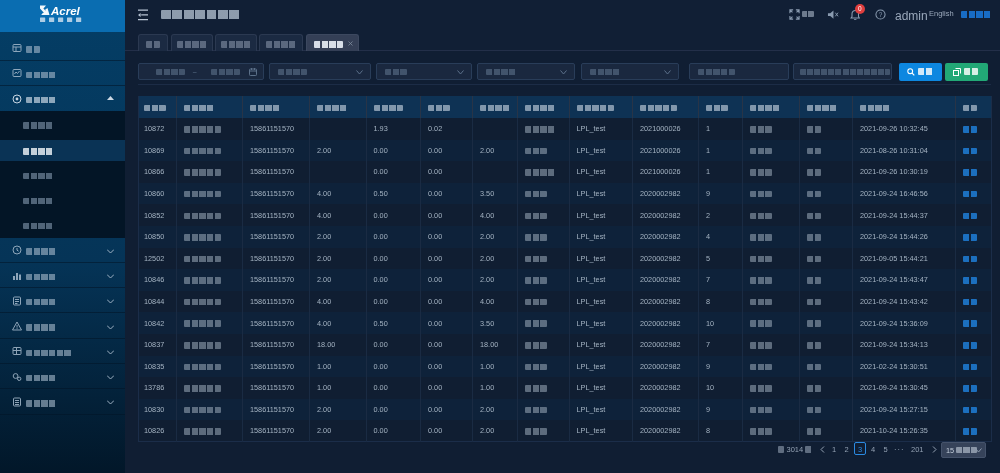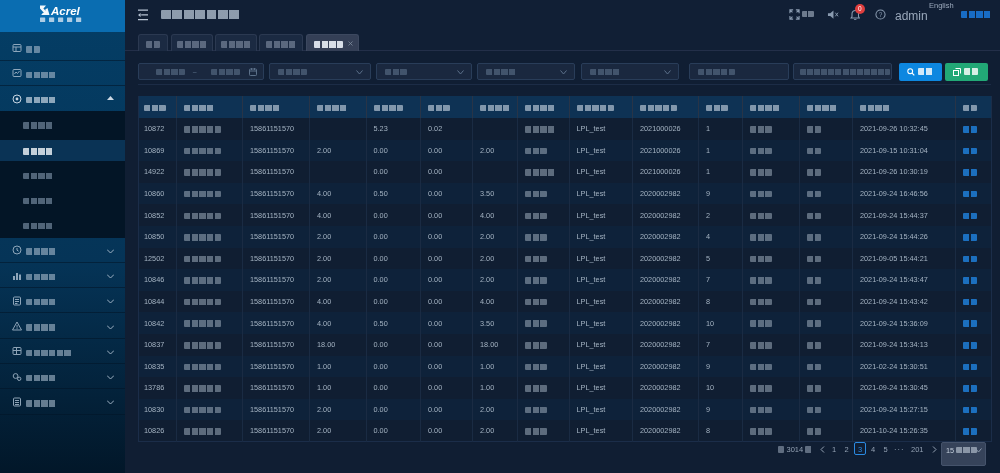--- a/index.html
+++ b/index.html
@@ -231,21 +231,21 @@
         <path d="M5.5 1.5 a3.4 3.4 0 0 1 3.4 3.4 V8 l1 1.5 H1.1 L2.1 8 V4.9 A3.4 3.4 0 0 1 5.5 1.5 Z"></path>
         <path d="M4.5 10.8 a1.2 1.2 0 0 0 2 0"></path>
       </g>
     </svg>
   <span style="position:absolute;left:854.5px;top:3.5px;width:10.5px;height:10.5px;border-radius:5.5px;background:#df3e3e;color:#fff;font-size:6.5px;text-align:center;line-height:10px">0</span>
   <svg style="position:absolute;left:874.5px;top:9px" width="11" height="11" viewBox="0 0 12 12">
       <circle cx="6" cy="6" r="5" fill="none" stroke="#8a9bb0" stroke-width="1.1"></circle>
       <text x="6" y="8.4" font-size="7" fill="#8a9bb0" text-anchor="middle">?</text>
     </svg>
   <span style="position:absolute;left:895px;top:9px;font-size:12px;color:#9aa8bb">admin</span>
-  <span style="position:absolute;left:929px;top:1px;font-size:7.5px;color:#9aa8bb">English</span>
+  <span style="position:absolute;left:929px;top:9px;font-size:7.5px;color:#9aa8bb">English</span>
   <span class="cn" style="position:absolute;left:961px;top:11px;width:29.6px;color:#1a7fe8;opacity:.8"></span>
 </div>
 <div id="tabbarbg"></div>
 <div id="tabbar">
   <div class="tab" style="left:137.6px;width:30.7px">
       <span class="cn" style="position:absolute;left:50%;margin-left:-7px;top:6px;width:14.2px"></span>
     </div>
   <div class="tab" style="left:170.6px;width:42.1px">
       <span class="cn" style="position:absolute;left:50%;margin-left:-14.5px;top:6px;width:29.6px"></span>
     </div>
@@ -358,21 +358,21 @@
 <th><span class="cn" style="width:29.5px"></span></th>
 <th><span class="cn" style="width:14.1px"></span></th>
 </tr>
     </thead>
     <tbody>
 <tr class="o">
         <td>10872</td>
         <td><span class="cn" style="width:37.2px"></span></td>
         <td>15861151570</td>
         <td></td>
-        <td>5.23</td>
+        <td>1.93</td>
         <td>0.02</td>
         <td></td>
         <td><span class="cn" style="width:29.5px"></span></td>
         <td>LPL_test</td>
         <td>2021000026</td>
         <td>1</td>
         <td><span class="cn" style="width:21.8px"></span></td>
         <td><span class="cn" style="width:14.1px"></span></td>
         <td>2021-09-26 10:32:45</td>
         <td class="lk"><span class="cn" style="width:14.1px"></span></td>
@@ -384,25 +384,25 @@
         <td>2.00</td>
         <td>0.00</td>
         <td>0.00</td>
         <td>2.00</td>
         <td><span class="cn" style="width:21.8px"></span></td>
         <td>LPL_test</td>
         <td>2021000026</td>
         <td>1</td>
         <td><span class="cn" style="width:21.8px"></span></td>
         <td><span class="cn" style="width:14.1px"></span></td>
-        <td>2021-09-15 10:31:04</td>
-        <td class="lk"><span class="cn" style="width:14.1px"></span></td>
-      </tr>
-<tr class="o">
-        <td>14922</td>
+        <td>2021-08-26 10:31:04</td>
+        <td class="lk"><span class="cn" style="width:14.1px"></span></td>
+      </tr>
+<tr class="o">
+        <td>10866</td>
         <td><span class="cn" style="width:37.2px"></span></td>
         <td>15861151570</td>
         <td></td>
         <td>0.00</td>
         <td>0.00</td>
         <td></td>
         <td><span class="cn" style="width:29.5px"></span></td>
         <td>LPL_test</td>
         <td>2021000026</td>
         <td>1</td>
@@ -625,20 +625,20 @@
 <span style="position:absolute;left:832px;top:444.5px">1</span>
 <span style="position:absolute;left:844.5px;top:444.5px">2</span>
 <span style="position:absolute;left:854px;top:442px;width:12px;height:13px;border:1px solid #2b8ae2;border-radius:2px;color:#2b8ae2;text-align:center;line-height:13px;font-size:7.5px">3</span>
 <span style="position:absolute;left:871px;top:444.5px">4</span>
 <span style="position:absolute;left:883.5px;top:444.5px">5</span>
 <span style="position:absolute;left:894px;top:444.5px;letter-spacing:1px">···</span>
 <span style="position:absolute;left:911px;top:444.5px">201</span>
 <svg style="position:absolute;left:932px;top:446px" width="5" height="7" viewBox="0 0 5 7">
       <path d="M1 0.5 L4 3.5 L1 6.5" fill="none" stroke="#93a1b3"></path>
     </svg>
-<span style="position:absolute;left:941px;top:442px;width:45px;height:24px;background:#36435a;border:1px solid #45536b;border-radius:2px">
+<span style="position:absolute;left:941px;top:442px;width:45px;height:16px;background:#36435a;border:1px solid #45536b;border-radius:2px">
       <span style="position:absolute;left:4px;top:3px;font-size:7.3px;color:#c3cedb">15</span>
       <span class="cn" style="position:absolute;left:14px;top:3.5px;width:20.5px;color:#c3cedb;background:repeating-linear-gradient(90deg,currentColor 0 6.2px,rgba(0,0,0,0) 6.2px 7.4px)"></span>
       <svg style="position:absolute;right:3px;top:5px" width="7" height="5" viewBox="0 0 7 5">
         <path d="M0.5 0.5 L3.5 4 L6.5 0.5" fill="none" stroke="#8e9cae"></path>
       </svg>
     </span>
 </div>
 
 </body></html>

